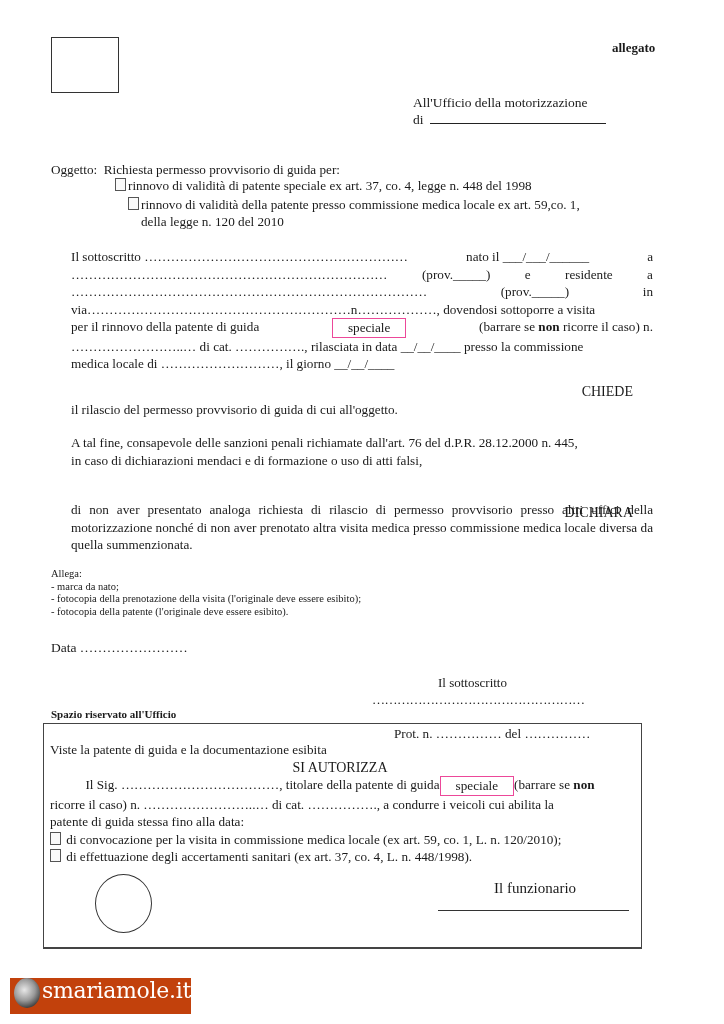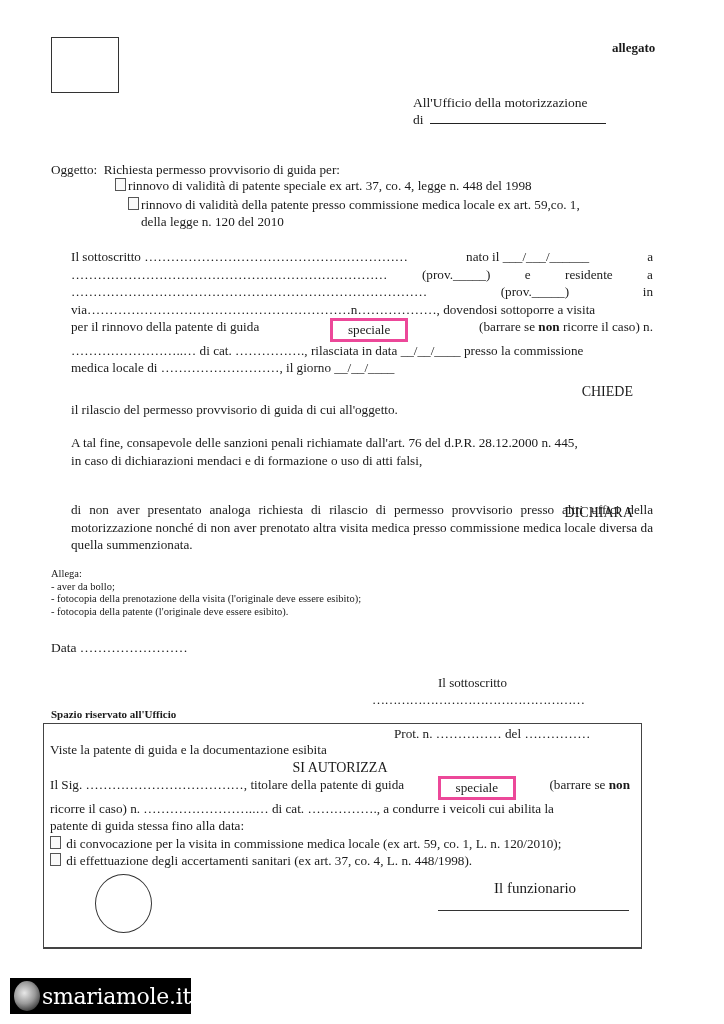--- a/index.html
+++ b/index.html
@@ -9,33 +9,33 @@
   .stamp-box { left:51px; top:37px; width:66px; height:54px; border:1.3px solid #333; }
   .allegato { left:612px; top:40px; font-weight:bold; font-size:13px; }
   .office { left:413px; top:94px; font-size:13.5px; line-height:17px; }
   .office .line { display:inline-block; width:176px; border-bottom:1.3px solid #222; margin-left:6px; height:10px; }
   .oggetto { left:51px; top:161px; font-size:13.2px; line-height:17px; }
   .chk { display:inline-block; width:9px; height:11px; border:1px solid #555; vertical-align:-1px; margin-right:2px; background:#fafafa; }
   .opt1 { left:115px; top:178px; }
   .opt2 { left:128px; top:196px; line-height:17px; width:520px; }
   .para { left:51px; width:582px; text-align:justify; font-size:13.2px; line-height:17.5px;margin-left:20px; }
   .para .row { display:flex; justify-content:space-between; white-space:nowrap; }
-  .boxed { border:3px solid #ec4899; padding:0 15px; }
+  .boxed { border:1px solid #ec4899; padding:0 15px; }
   .center { text-align:center; }
   .heading { width:582px; left:51px; text-align:right; font-size:14px; }
   .allega { left:51px; top:568px; font-size:10.5px; line-height:12.5px; }
   .data-line { left:51px; top:640px; font-size:13.5px; }
   .sottoscritto { left:438px; top:675px; font-size:13px; }
   .sign-dots { left:372px; top:692px; font-size:13px; letter-spacing:-0.5px; }
   .office-label { left:51px; top:708px; font-weight:bold; font-size:11px; }
   .office-box { left:43px; top:723px; width:597px; height:223px; border:1.5px solid #444; border-bottom-width:2px; }
   .circle { left:95px; top:874px; width:55px; height:57px; border:1.3px solid #333; border-radius:50%; }
   .funz { left:494px; top:880px; font-size:15px;font-family:Liberation Serif, serif; }
   .funz-line { left:438px; top:910px; width:191px; border-bottom:1.3px solid #333; }
-  .logo { left:10px; top:978px; width:181px; height:36px; background:#000000; display:flex; align-items:center; }
+  .logo { left:10px; top:978px; width:181px; height:36px; background:#c2410c; display:flex; align-items:flex-start; }
   .logo-img { width:30px; height:30px; border-radius:50%; margin-left:4px;
     background:radial-gradient(circle at 40% 40%, #e8e8e8 0%, #999 45%, #444 75%, #3d7a3d 100%); }
   .logo-text { color:#fff; font-size:22px; font-family:"DejaVu Serif", serif; margin-left:2px; letter-spacing:-0.3px; }
 </style>
 </head>
 <body>
 
 <div class="abs stamp-box"></div>
 <div class="abs allegato">allegato</div>
 
@@ -94,36 +94,36 @@
 <div class="abs para" style="top:434px">
   <div>A tal fine, consapevole delle sanzioni penali richiamate dall'art. 76 del d.P.R. 28.12.2000 n. 445,</div>
   <div>in caso di dichiarazioni mendaci e di formazione o uso di atti falsi,</div>
 </div>
 
 <div class="abs heading" style="top:505px">DICHIARA</div>
 <div class="abs para" style="top:501px">di non aver presentato analoga richiesta di rilascio di permesso provvisorio presso altri uffici della motorizzazione nonché di non aver prenotato altra visita medica presso commissione medica locale diversa da quella summenzionata.</div>
 
 <div class="abs allega">
   <div>Allega:</div>
-  <div>- aver da bollo;</div>
+  <div>- marca da nato;</div>
   <div>- fotocopia della prenotazione della visita (l'originale deve essere esibito);</div>
   <div>- fotocopia della patente (l'originale deve essere esibito).</div>
 </div>
 
 <div class="abs data-line">Data ……………………</div>
 <div class="abs sottoscritto">Il sottoscritto</div>
 <div class="abs sign-dots">……………………………………………</div>
 
 <div class="abs office-label">Spazio riservato all'Ufficio</div>
 <div class="abs office-box">
   <div style="position:absolute; left:350px; top:2px; font-size:13.2px">Prot. n. …………… del ……………</div>
   <div style="position:absolute; left:6px; top:17px; width:580px; font-size:13.2px; line-height:17.5px">
     <div>Viste la patente di guida e la documentazione esibita</div>
     <div class="center" style="font-size:14px">SI AUTORIZZA</div>
-    <div class="row" style="display:flex; justify-content:space-between; white-space:nowrap">
+    <div class="row" style="display:flex; justify-content:center; white-space:nowrap">
       <span>Il Sig. ………………………………, titolare della patente di guida</span>
       <span class="boxed">speciale</span>
       <span><span>(barrare se</span> <b>non</b></span>
     </div>
     <div style="white-space:nowrap; text-align:justify">ricorre il caso) n. ……………………..… di cat. ……………., a condurre i veicoli cui abilita la</div>
     <div>patente di guida stessa fino alla data:</div>
     <div><span class="chk"></span> <span>di convocazione per la visita in commissione medica locale (ex art. 59, co. 1, L. n. 120/2010);</span></div>
     <div><span class="chk"></span> <span>di effettuazione degli accertamenti sanitari (ex art. 37, co. 4, L. n. 448/1998).</span></div>
   </div>
 </div>

